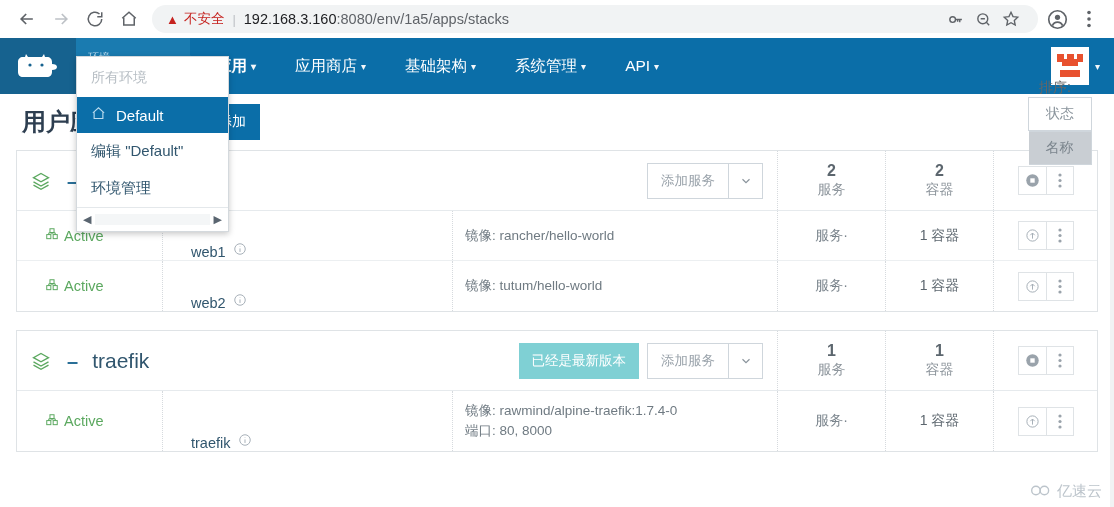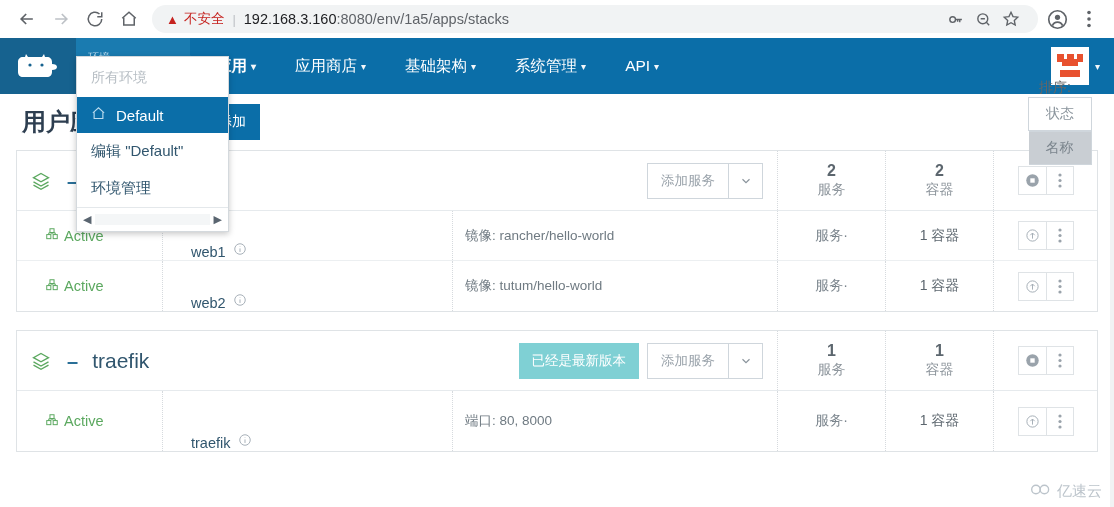--- a/index.html
+++ b/index.html
@@ -172,21 +172,21 @@
   .dd-item.selected { background: #0b6ea8; color: #fff; }
   .dd-scroll { border-top: 1px solid #e4e8eb; padding: 5px 6px;
                display: flex; align-items: center; gap: 4px; }
   .dd-arrow { color: #5a6570; font-size: 11px; }
   .dd-track { flex: 1 1 auto; height: 11px; background: #f4f6f7; }
   .dd-thumb { width: 73%; height: 11px; background: #c3c8cc; }
 
   
   .watermark {
     position: absolute; right: 12px; bottom: 6px; display: flex;
-    gap: 5px; color: #bcc4cb; font-size: 15px; z-index: 60;
+    align-items: center; gap: 5px; color: #bcc4cb; font-size: 15px; z-index: 60;
   }
   .page-wrap { position: relative; height: 507px; overflow: hidden; }
   .scroll-shadow { position: absolute; right: 0; top: 38px; bottom: 0; width: 4px;
                    background: #f1f3f4; }
 </style>
 </head>
 <body>
 
 <div class="page-wrap">
 
@@ -539,20 +539,21 @@
         <div class="svc-name">
           <span class="svc-name-txt">traefik</span>
           <span class="info-ic">
             <svg width="14" height="14" viewBox="0 0 24 24" fill="none" stroke="currentColor" stroke-width="1.7">
                 <circle cx="12" cy="12" r="9"></circle>
                 <path d="M12 11v6M12 7.5v.8"></path>
               </svg>
           </span>
         </div>
         <div class="svc-image">
+          <span class="img-line">镜像: rawmind/alpine-traefik:1.7.4-0</span>
           <span class="img-line">端口: 80, 8000</span>
         </div>
         <div class="svc-scale">服务·</div>
         <div class="svc-cont">1 容器</div>
         <div class="st-col-ctrl">
           <div class="ctrl-group">
             <span class="ctrl-btn">
               <svg width="15" height="15" viewBox="0 0 24 24" fill="none" stroke="#a7b0b8" stroke-width="1.6">
                   <circle cx="12" cy="12" r="9"></circle>
                   <path d="M12 17V8M8.5 11.5L12 8l3.5 3.5"></path>

